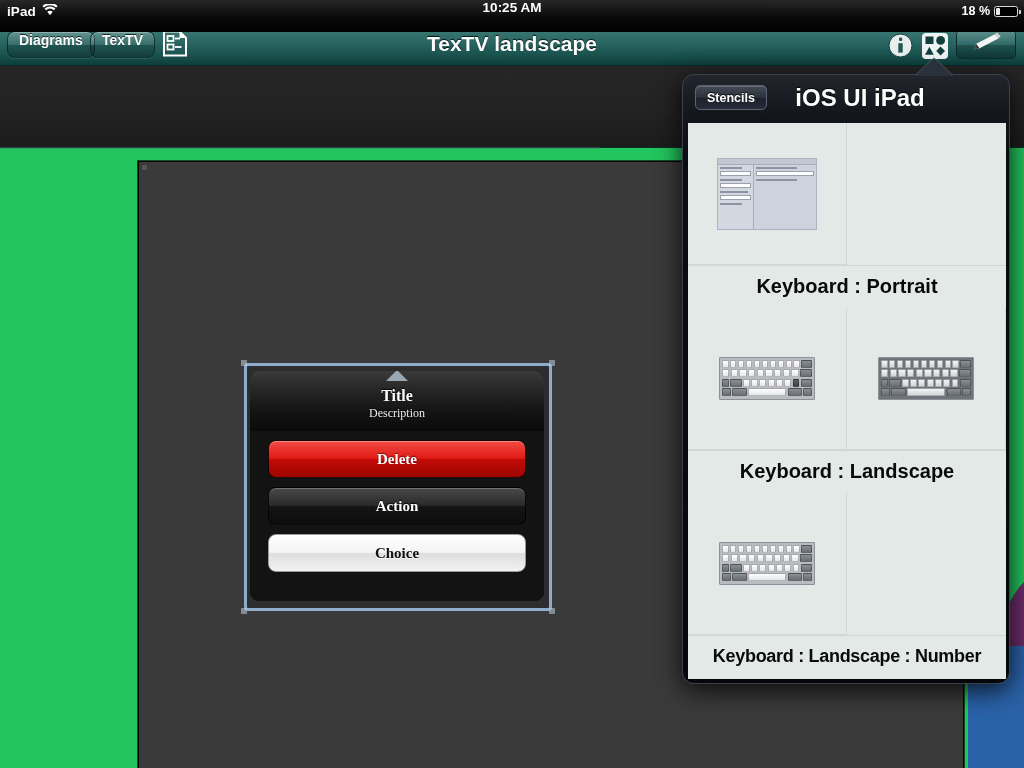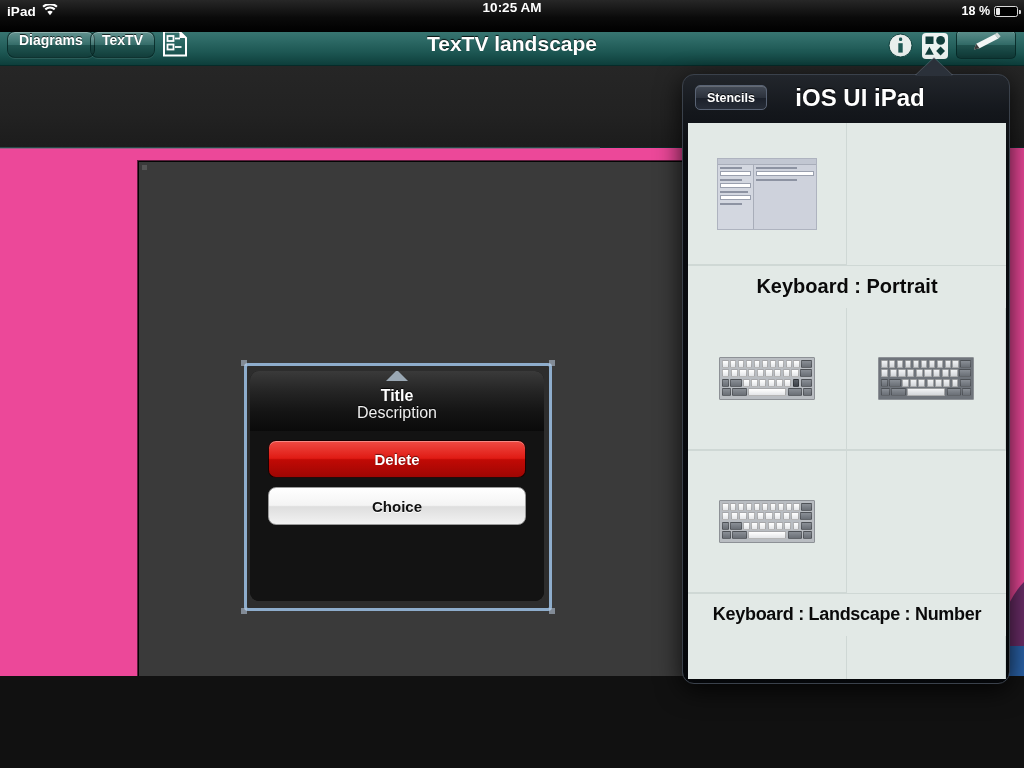--- a/index.html
+++ b/index.html
@@ -155,23 +155,24 @@
     background: linear-gradient(to bottom, rgba(255,255,255,0.18) 0%, rgba(255,255,255,0.05) 50%, rgba(0,0,0,0.16) 51%, rgba(0,0,0,0.26) 100%);
     box-shadow: inset 0 1px 0 rgba(255,255,255,0.25);
     display: flex; align-items: center; justify-content: center;
     cursor: default;
   }
 
   
   #workspace {
     position: absolute;
     top: 66px; left: 0;
-    width: 1024px; height: 610px;
-    background: #ec4899;
+    width: 1024px; height: 702px;
+    background: #22c55e;
     overflow: hidden;
+    font-family: Liberation Serif, serif;
   }
   #top-strip {
     position: absolute;
     top: 0; left: 0;
     width: 1024px; height: 82px;
     background: linear-gradient(to bottom, #262626 0%, #222222 60%, #1c1c1c 100%);
     border-bottom: 1px solid #0c2c2b;
   }
   #top-strip::after {
     content: "";
@@ -274,21 +275,21 @@
   }
   #sheet-title {
     color: #ffffff;
     font-size: 16px;
     font-weight: bold;
     text-shadow: 0 -1px 1px rgba(0,0,0,0.9);
     line-height: 19px;
   }
   #sheet-desc {
     color: #eeeeee;
-    font-size: 16px;
+    font-size: 12px;
     font-weight: normal;
     text-shadow: 0 -1px 1px rgba(0,0,0,0.9);
     line-height: 16px;
   }
   #sheet-body {
     padding: 9px 18px 12px 18px;
     display: flex;
     flex-direction: column;
     gap: 9px;
     background: #131313;
@@ -565,20 +566,23 @@
 
       <div id="sheet">
         <div id="sheet-pointer"></div>
         <div id="sheet-header">
           <div id="sheet-title">Title</div>
           <div id="sheet-desc">Description</div>
         </div>
         <div id="sheet-body">
           <div class="sheet-btn destructive">
             <span>Delete</span>
+          </div>
+          <div class="sheet-btn dark">
+            <span>Action</span>
           </div>
           <div class="sheet-btn light">
             <span>Choice</span>
           </div>
         </div>
       </div>
     </div>
   </div>
 
   <div id="popover">
@@ -715,20 +719,21 @@
               <div class="kb-row">
                   <i class="kb-key shade"></i>
                   <i class="kb-key shade wide"></i>
                   <i class="kb-key space"></i>
                   <i class="kb-key shade wide"></i>
                   <i class="kb-key shade"></i>
                 </div>
             </div>
           </div>
         </div>
+        <div class="stencil-label">Keyboard : Landscape</div>
       </div>
 
       <div class="stencil-section">
         <div class="stencil-grid">
           <div class="stencil-cell">
             <div class="thumb-kb light">
               <div class="kb-row">
                   <i class="kb-key"></i>
                   <i class="kb-key"></i>
                   <i class="kb-key"></i>

